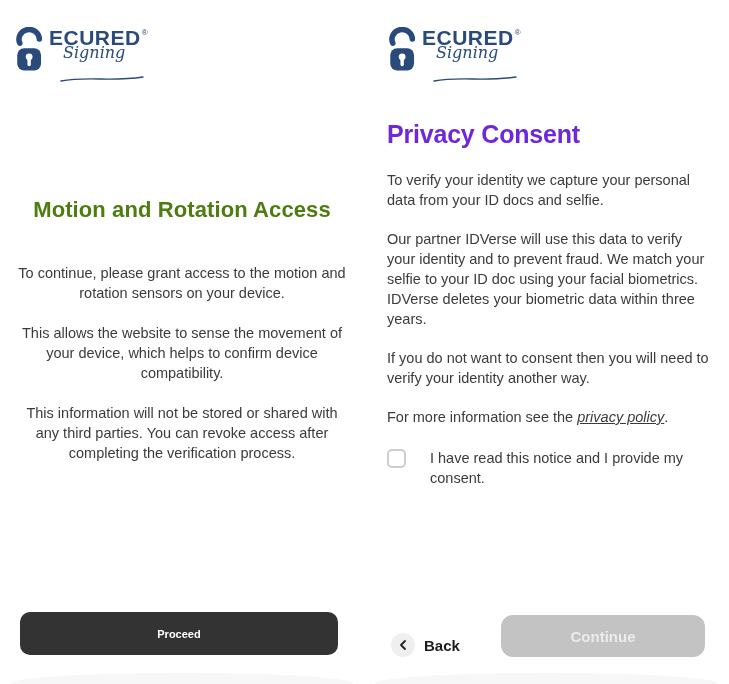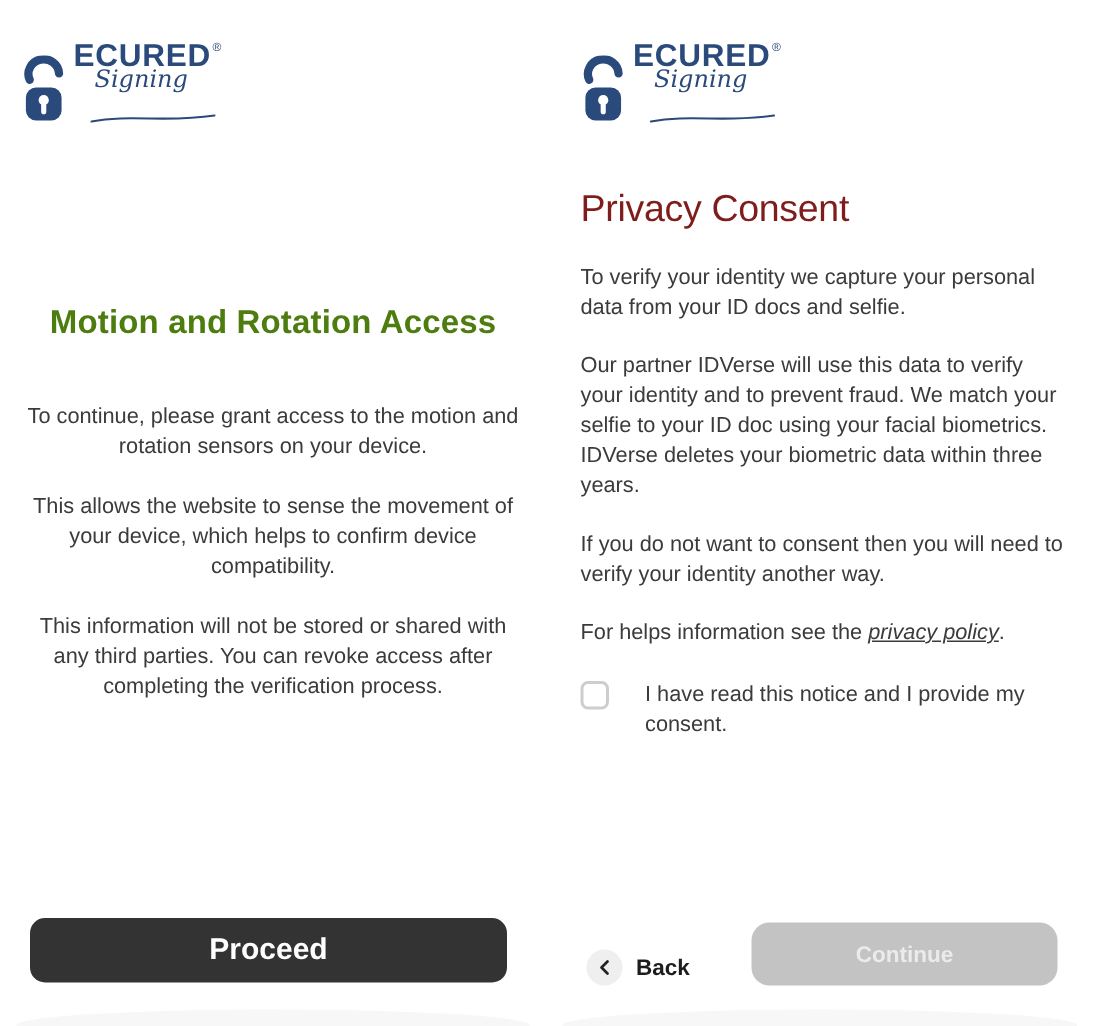--- a/index.html
+++ b/index.html
@@ -7,21 +7,21 @@
     width: 729px; height: 684px; overflow: hidden;
     font-family: "Liberation Sans", sans-serif;
     -webkit-font-smoothing: antialiased;
   }
   .app { display: flex; width: 729px; height: 684px; background: #fff; }
   .panel { position: relative; height: 684px; box-sizing: border-box; }
   .panel-left  { width: 364px; }
   .panel-right { width: 365px; }
 
   
-  .logo { display: inline-flex; align-items: flex-end; }
+  .logo { display: inline-flex; align-items: flex-start; }
   .logo-left  { margin: 27px 0 0 13px; }
   .logo-right { margin: 27px 0 0 22px; }
   .logo svg.lock { width: 34px; height: 46px; display: block; }
   .logo-text { margin-left: 2px; line-height: 1; }
   .logo-word {
     font-size: 21px; font-weight: 700; letter-spacing: 0.5px;
     color: #2a4a7c; font-family: "Liberation Sans", sans-serif;
   }
   .logo-reg { font-size: 8px; color: #2a4a7c; vertical-align: 10px; margin-left: 1px; }
   .logo-script {
@@ -37,29 +37,29 @@
     color: #4d7c0f; line-height: 1.25; letter-spacing: 0.1px;
   }
   .ls-paras { margin-top: 39px; }
   .ls-para {
     width: 336px; margin: 0 auto 20px auto; text-align: center;
     font-size: 14.5px; line-height: 1.38; color: #3b3b3b;
   }
   .proceed-btn {
     position: absolute; left: 20px; right: 26px; bottom: 29px; height: 43px;
     background: #333333; border: none; border-radius: 10px;
-    color: #ffffff; font-size: 20px; font-weight: 700;
+    color: #ffffff; font-size: 11px; font-weight: 700;
     font-family: "Liberation Sans", sans-serif; cursor: pointer;
     display: flex; align-items: center; justify-content: center;
   }
 
   
   .rs-title {
-    margin: 37px 0 0 23px; font-size: 25px; font-weight: 400;
-    color: #7f1d1d; letter-spacing: -0.2px;
+    margin: 37px 0 0 23px; font-size: 25px; font-weight: 700;
+    color: #6d28d9; letter-spacing: -0.2px;
   }
   .rs-paras { margin: 21px 0 0 23px; }
   .rs-para {
     width: 322px; margin: 0 0 19px 0; text-align: left;
     font-size: 14.5px; line-height: 1.38; color: #3b3b3b;
   }
   .privacy-link {
     font-style: italic; text-decoration: underline; color: #3b3b3b;
     cursor: pointer;
   }
@@ -154,21 +154,21 @@
         </svg>
       </span>
     </div>
 
     <h1 class="rs-title">Privacy Consent</h1>
 
     <div class="rs-paras">
       <p class="rs-para">To verify your identity we capture your personal data from your ID docs and selfie.</p>
       <p class="rs-para">Our partner IDVerse will use this data to verify your identity and to prevent fraud. We match your selfie to your ID doc using your facial biometrics. IDVerse deletes your biometric data within three years.</p>
       <p class="rs-para">If you do not want to consent then you will need to verify your identity another way.</p>
-      <p class="rs-para"><span>For helps information see the </span><span class="privacy-link">privacy policy</span><span>.</span></p>
+      <p class="rs-para"><span>For more information see the </span><span class="privacy-link">privacy policy</span><span>.</span></p>
     </div>
 
     <div class="consent-row">
       <div class="checkbox" role="checkbox" aria-checked="false"></div>
       <div class="consent-label">I have read this notice and I provide my consent.</div>
     </div>
 
     <div class="rs-footer">
       <button class="back-btn">
         <span class="back-circle">

